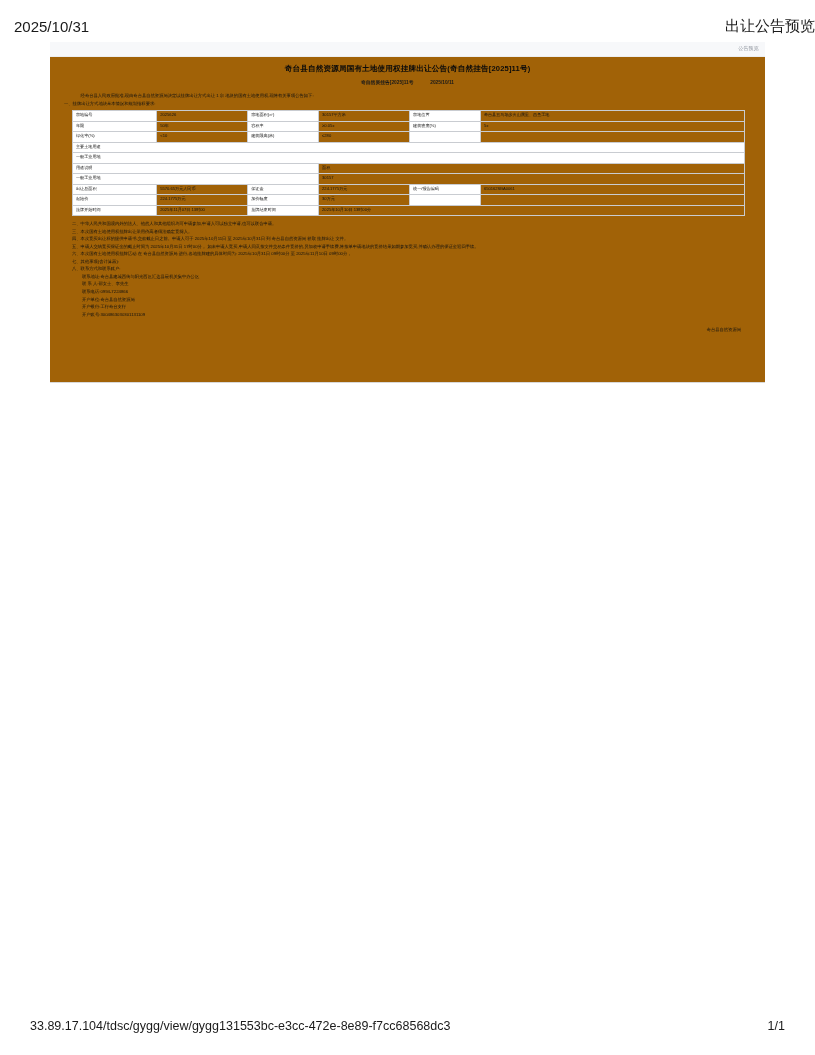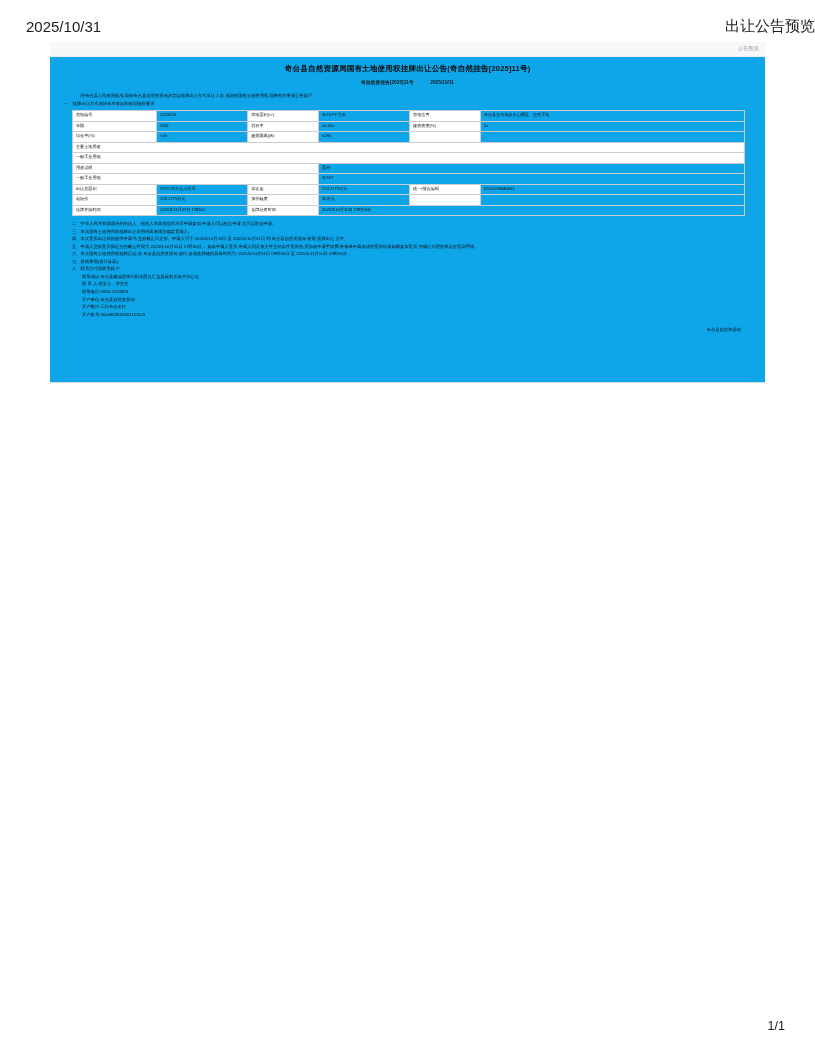--- a/index.html
+++ b/index.html
@@ -23,21 +23,21 @@
     left: 0;
     width: 815px;
     height: 24px;
     display: flex;
     align-items: center;
     font-size: 15px;
     color: #1a1a1a;
   }
   .print-header .ph-date {
     position: absolute;
-    left: 26px;
+    left: 14px;
     white-space: nowrap;
   }
   .print-header .ph-title {
     position: absolute;
     left: 0;
     width: 815px;
     text-align: right;
     white-space: nowrap;
   }
 
@@ -62,21 +62,21 @@
     white-space: nowrap;
   }
 
   
   .sheet {
     position: absolute;
     top: 42px;
     left: 50px;
     width: 715px;
     height: 340px;
-    background: #0ea5e9;
+    background: #a16207;
     border-bottom: 1px solid #d8d8d8;
   }
 
   
   .crumb-bar {
     position: absolute;
     top: 0;
     left: 0;
     width: 715px;
     height: 14px;
@@ -299,14 +299,15 @@
     <p class="contact-line">开户单位:奇台县自然资源局</p>
     <p class="contact-line">开户银行:工行奇台支行</p>
     <p class="contact-line">开户账号:3004863030301131109</p>
 
     <div class="sign">奇台县自然资源局</div>
 
   </div>
 </div>
 
 <div class="print-footer">
+  <span class="pf-url">33.89.17.104/tdsc/gygg/view/gygg131553bc-e3cc-472e-8e89-f7cc68568dc3</span>
   <span class="pf-page">1/1</span>
 </div>
 
 </body></html>

